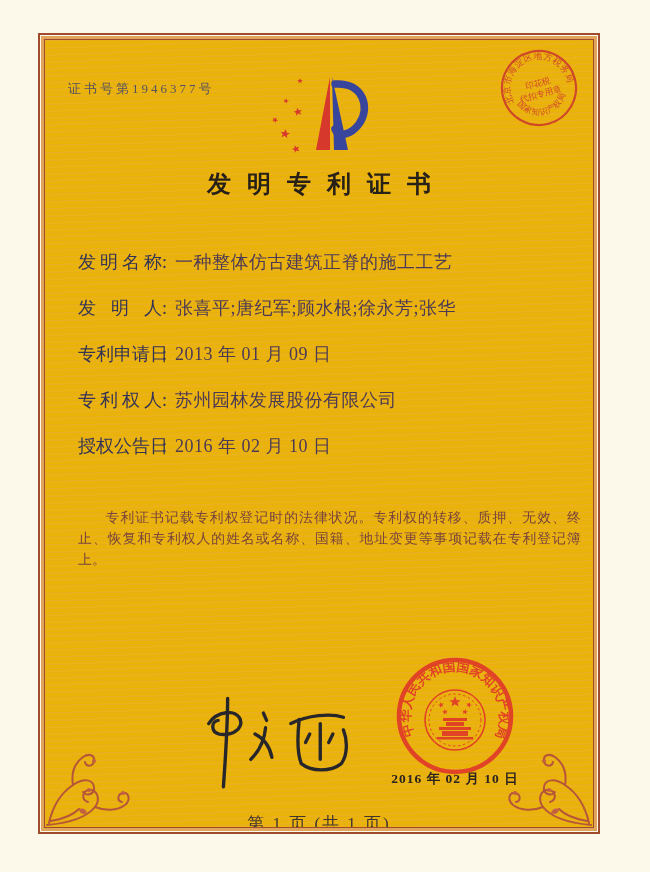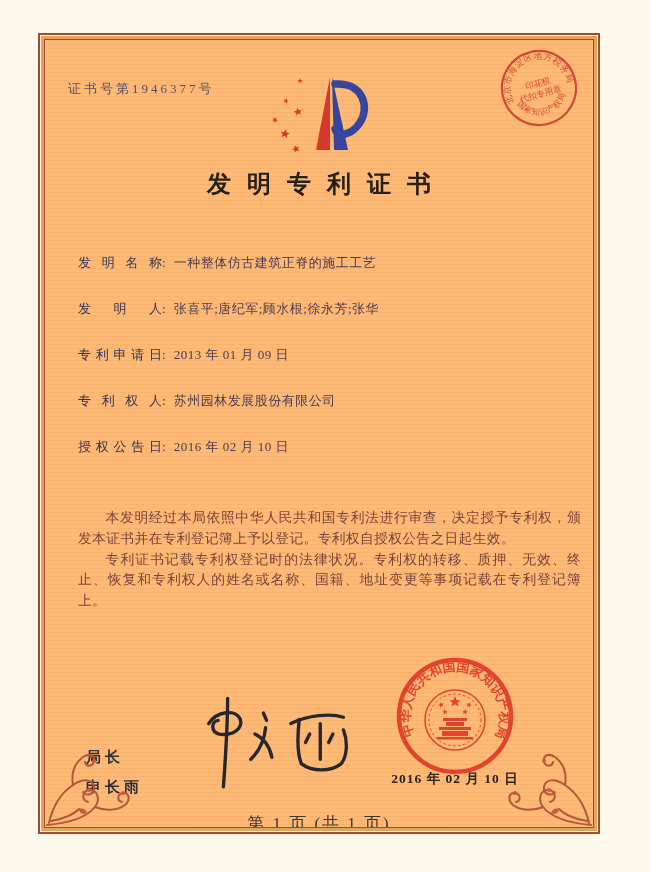--- a/index.html
+++ b/index.html
@@ -11,38 +11,38 @@
   }
   .sheet{position:absolute;inset:0;}
   
   .frame{
     position:absolute;left:38px;top:33px;width:562px;height:801px;
     border:2px solid #a04a2e;box-sizing:border-box;padding:1px;background:#fcf8ea;
   }
   .frame-mid{width:100%;height:100%;border:3px solid #e0a45a;box-sizing:border-box;}
   .frame-in{
     width:100%;height:100%;border:1px solid #a04a2e;box-sizing:border-box;
-    position:relative;background:#fdba74;overflow:hidden;text-decoration:underline;
+    position:relative;background:#eab308;overflow:hidden;text-decoration:underline;
   }
   .frame-in::before{ 
     content:"";position:absolute;inset:0;pointer-events:none;
     background:
       repeating-linear-gradient(180deg, rgba(232,150,98,.20) 0 1px, rgba(255,255,255,0) 1px 4px),
       repeating-linear-gradient(178deg, rgba(240,180,130,.10) 0 2px, rgba(255,255,255,0) 2px 7px);
   }
   
   .cert-no{position:absolute;left:23px;top:40px;font-size:13px;letter-spacing:3px;color:#55525f;}
   .logo{position:absolute;left:222px;top:34px;width:112px;height:92px;}
   .tax-stamp{position:absolute;left:452px;top:6px;width:84px;height:84px;transform:rotate(-15deg);opacity:.88;}
   .title{
     position:absolute;left:16px;right:0;top:128px;text-align:center;
     font-size:24px;font-weight:bold;color:#262019;letter-spacing:16px;
   }
   
-  .fields{position:absolute;left:33px;top:210px;right:12px;font-size:13px;line-height:25px;}
+  .fields{position:absolute;left:33px;top:210px;right:12px;font-size:18px;line-height:25px;}
   .f-row{margin-bottom:21px;white-space:nowrap;}
   .f-label{
     display:inline-block;width:84px;color:#333356;
     text-align:justify;text-align-last:justify;vertical-align:top;
   }
   .f-colon{color:#333356;margin-right:8px;}
   .f-value{color:#4c3a55;letter-spacing:.5px;}
   
   .body-text{
     position:absolute;left:33px;top:468px;width:503px;
@@ -118,28 +118,23 @@
           </div>
           <div class="f-row">
             <span class="f-label">专利权人</span><span class="f-colon">:</span><span class="f-value">苏州园林发展股份有限公司</span>
           </div>
           <div class="f-row">
             <span class="f-label">授权公告日</span><span class="f-colon">:</span><span class="f-value">2016 年 02 月 10 日</span>
           </div>
         </div>
 
         <div class="body-text">
-          <p>本发明经过本局依照中华人民共和国专利法进行审查，决定授予专利权，颁发本证书并在专利登记簿上予以登记。专利权自授权公告之日起生效。</p>
           <p>专利证书记载专利权登记时的法律状况。专利权的转移、质押、无效、终止、恢复和专利权人的姓名或名称、国籍、地址变更等事项记载在专利登记簿上。</p>
         </div>
 
-        <div class="director">
-          <div>局长</div>
-          <div>申长雨</div>
-        </div>
 
         <svg class="signature" viewBox="0 0 170 95" aria-hidden="true">
           <g fill="none" stroke="#26262b" stroke-width="3.2" stroke-linecap="round" stroke-linejoin="round">
             <path d="M22,30 C30,18 48,16 52,26 C55,35 44,42 32,40 C24,38 24,28 31,27"></path>
             <path d="M40,6 C40,30 38,62 36,90"></path>
             <path d="M74,20 L77,27"></path>
             <path d="M76,34 C75,46 70,56 62,64"></path>
             <path d="M66,40 C74,44 80,52 82,62"></path>
             <path d="M100,30 C116,22 138,20 150,24"></path>
             <path d="M108,26 C106,44 106,58 110,68 C120,76 138,76 148,68 C154,60 154,46 150,36"></path>

